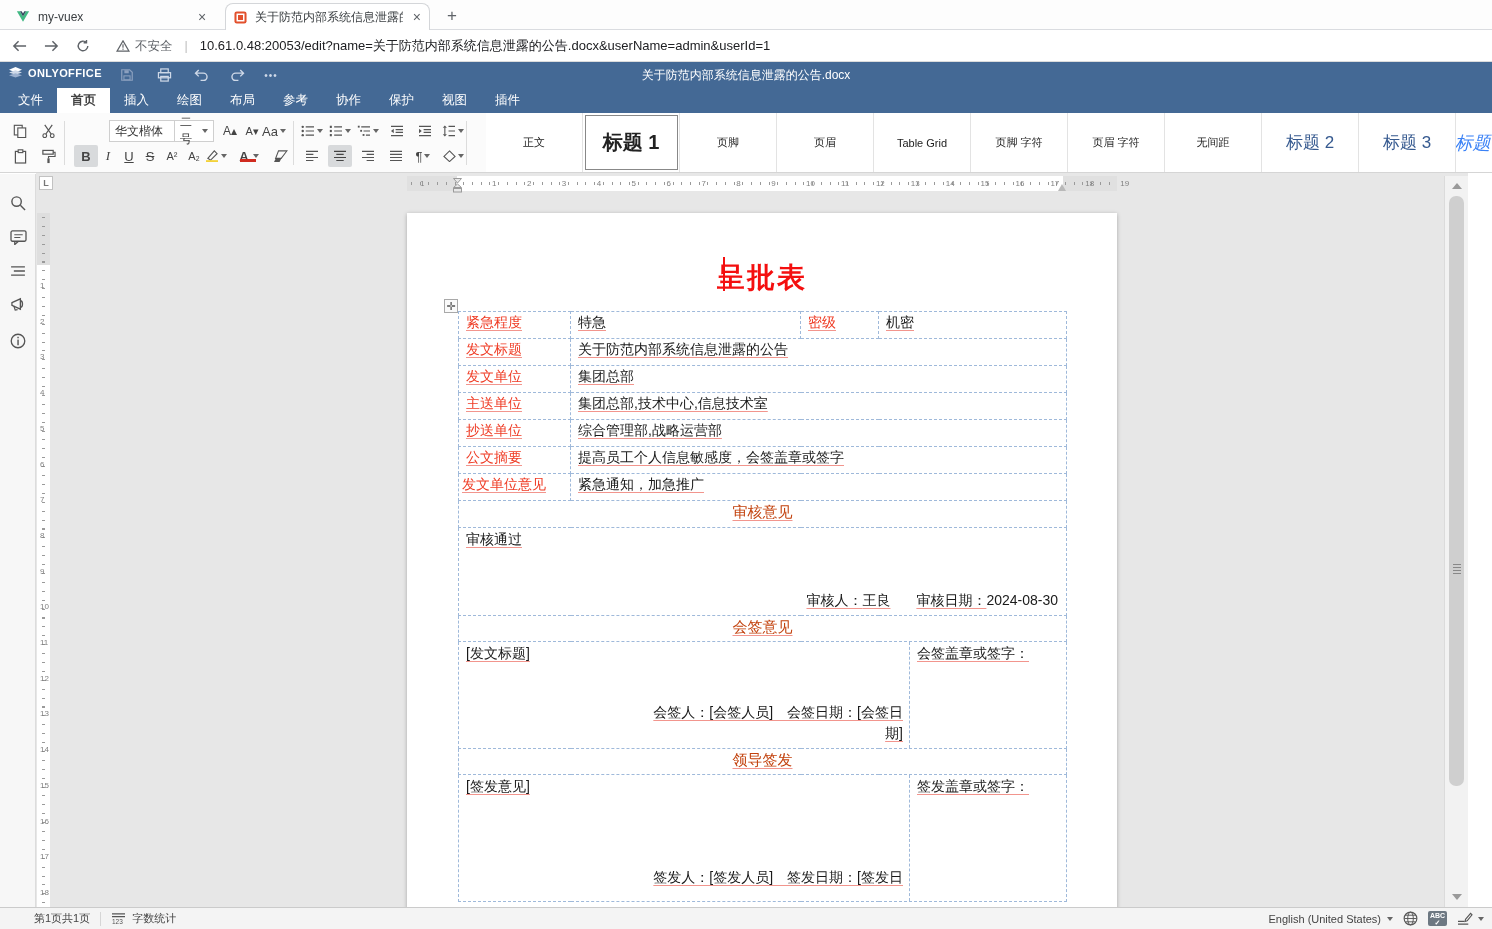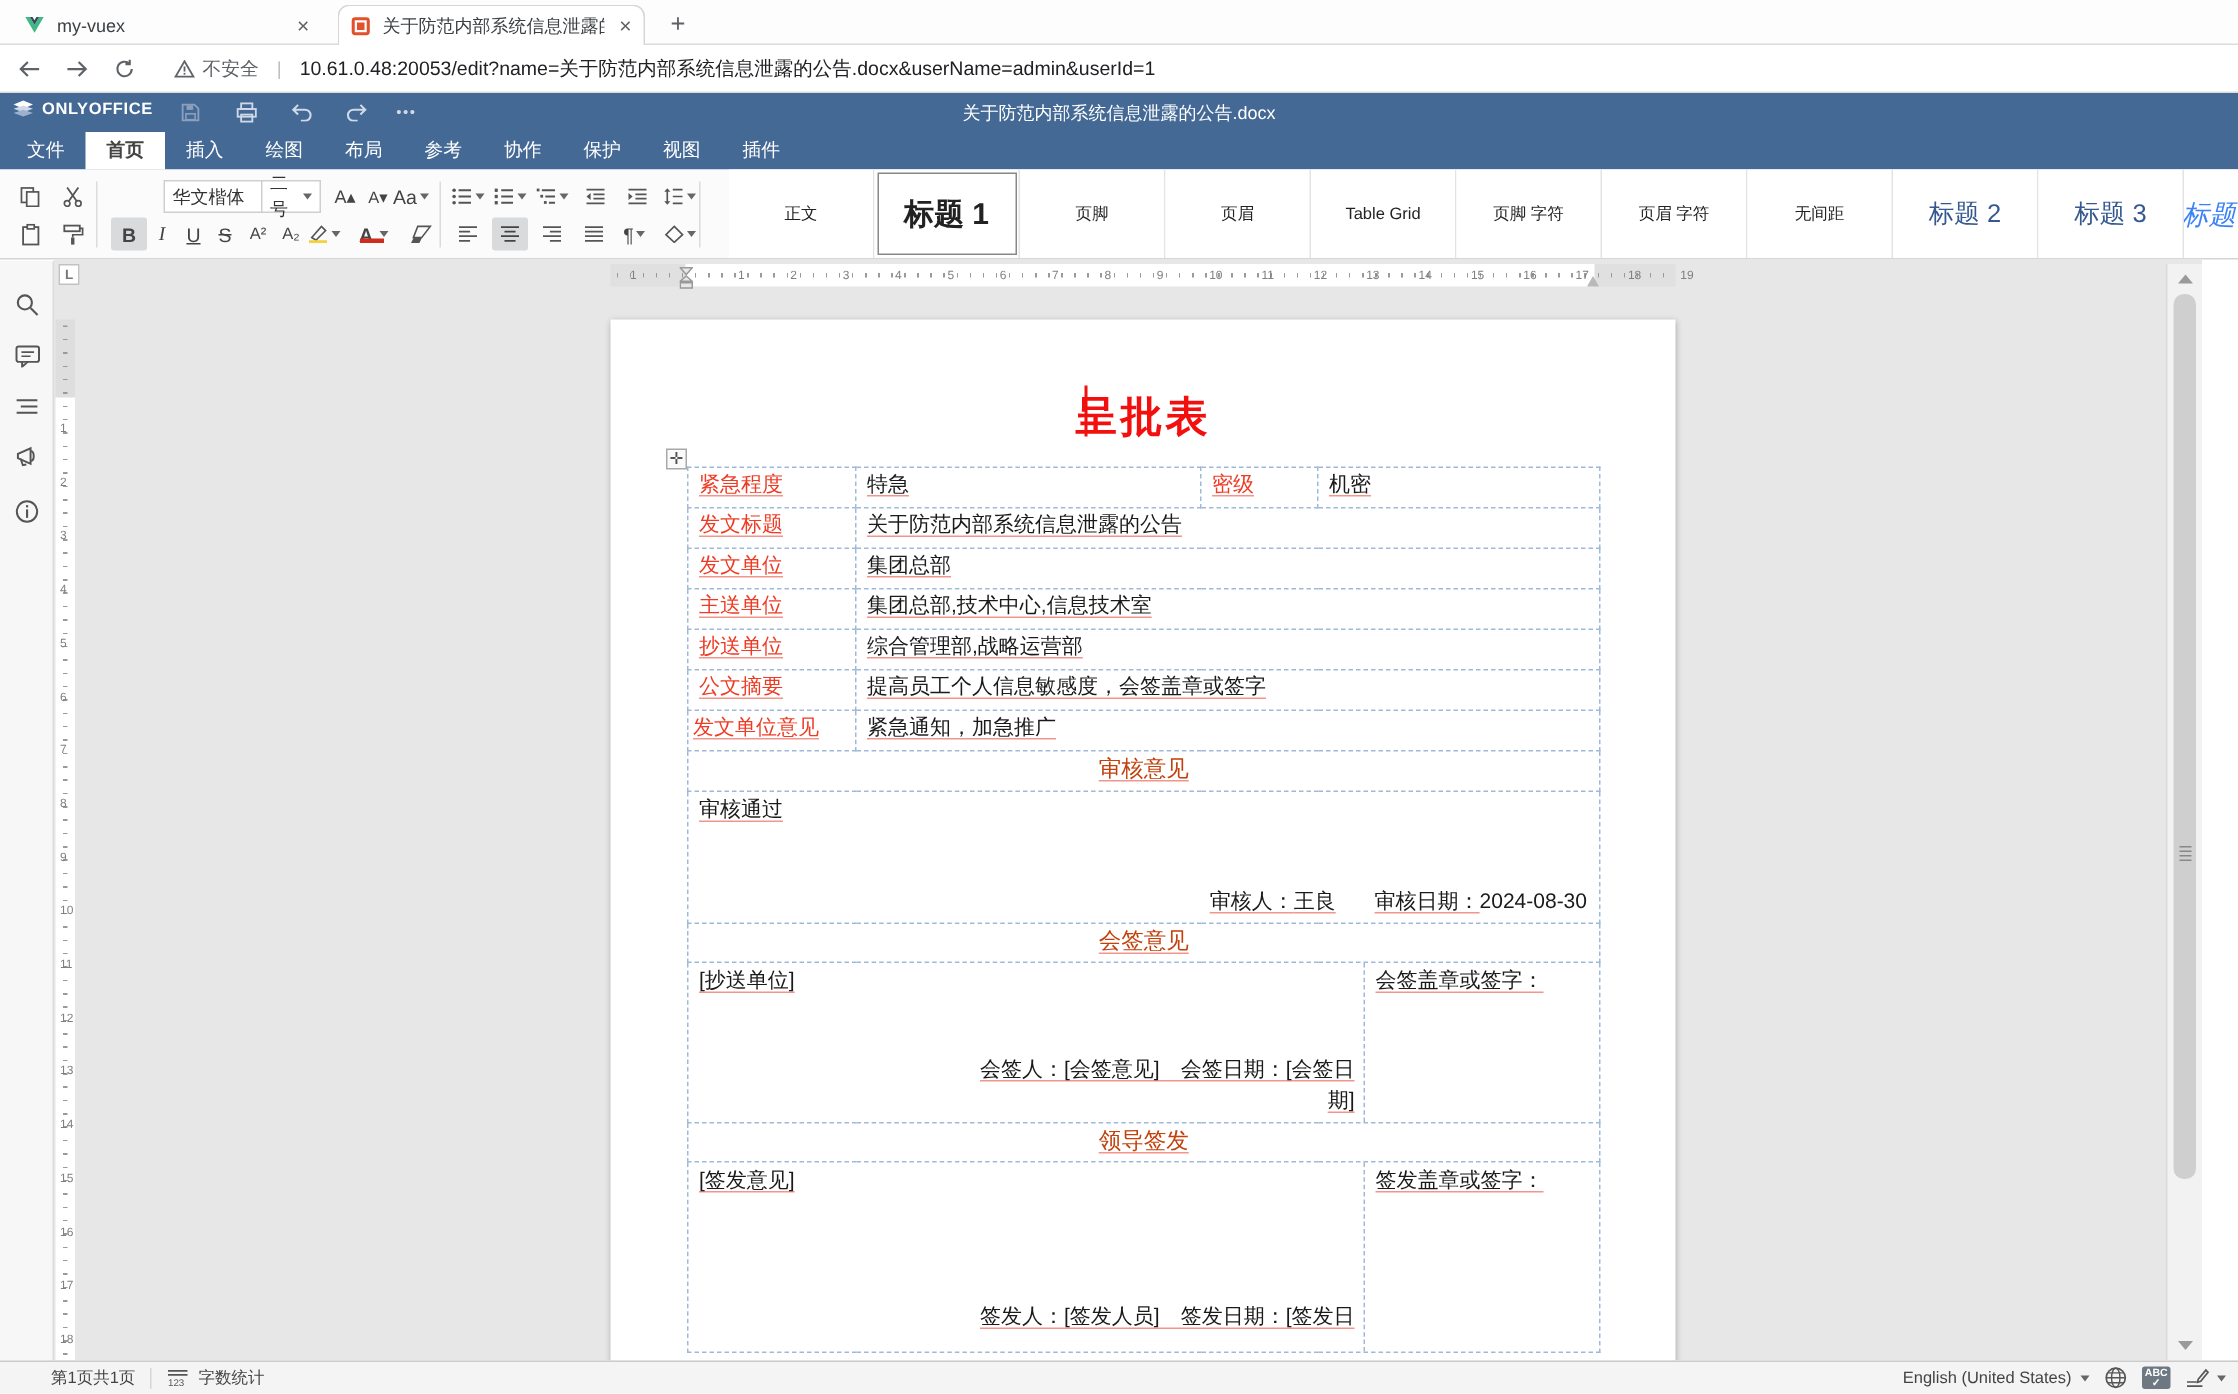--- a/index.html
+++ b/index.html
@@ -569,23 +569,23 @@
           </td>
         </tr>
 
         <tr>
           <td colspan="4" class="sechead" style="height:26px;"><span>会签意见</span></td>
         </tr>
         <tr>
           <td colspan="4" class="bigcell" style="height:107px;padding:0;">
             <div class="split">
               <div class="l">
-                <div class="body val">[抄送单位]</div>
+                <div class="body val">[发文标题]</div>
                 <div class="signblk">
-                  <span class="val">会签人：[会签意见]　会签日期：[会签日</span><br>
+                  <span class="val">会签人：[会签人员]　会签日期：[会签日</span><br>
                   <span class="val">期]</span>
                 </div>
               </div>
               <div class="r">
                 <div class="body val">会签盖章或签字：</div>
               </div>
             </div>
           </td>
         </tr>
 

